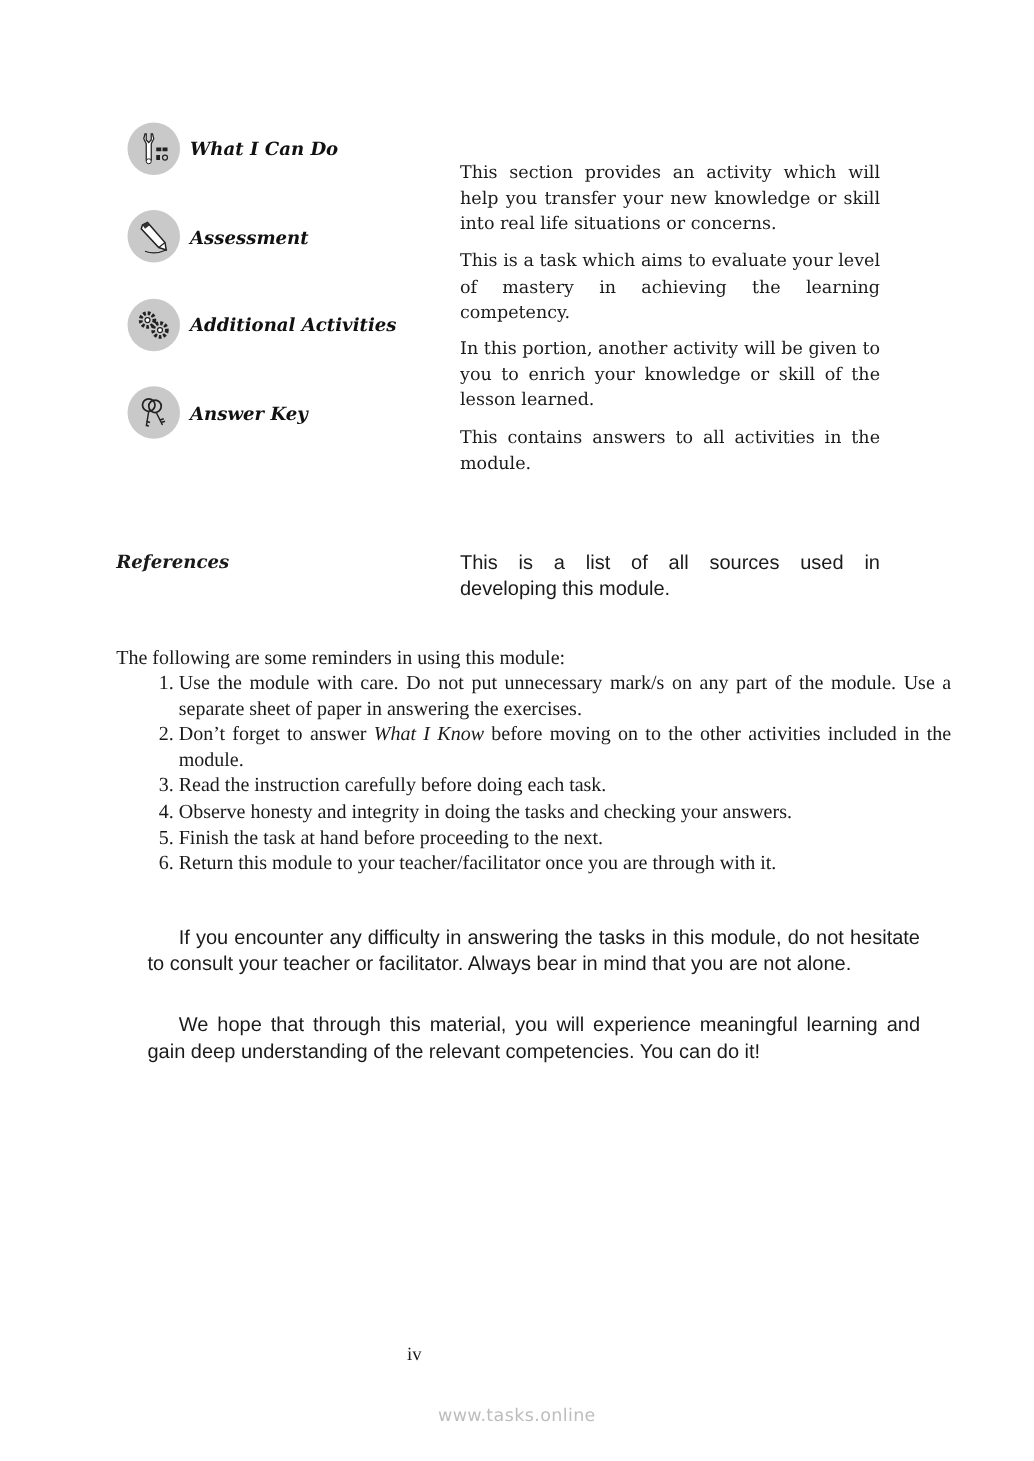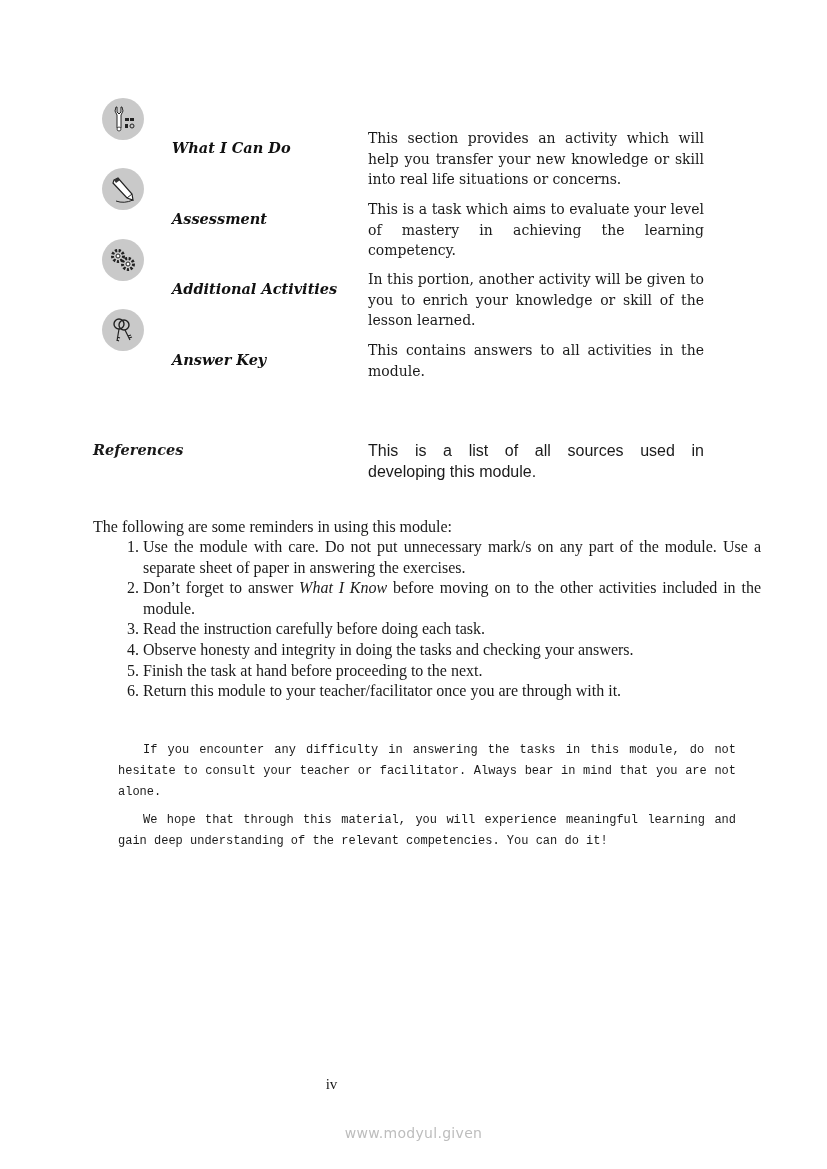--- a/index.html
+++ b/index.html
@@ -9,37 +9,37 @@
       color: #1a1a1a;
     }
     .page { position: absolute; left: 0; top: 0; width: 827px; height: 1169px; }
     .section-row { position: absolute; left: 100px; width: 610px; }
     .icon-circle {
       position: absolute; left: 2px; width: 42px; height: 42px; border-radius: 50%;
       background: #c9c9c9; display: flex; align-items: center; justify-content: center;
     }
     .icon-circle svg { width: 30px; height: 30px; }
     .section-label {
-      position: absolute; left: 72px; font-weight: bold; font-style: italic;
-      font-size: 14.5px; color: #111; margin-top: 28px;
+      position: absolute; left: 52px; font-weight: bold; font-style: italic;
+      font-size: 14.5px; color: #111;
     }
     .section-desc {
       position: absolute; left: 268px; width: 336px; font-size: 14px;
       line-height: 20.5px; text-align: justify; text-align-last: left; color: #1a1a1a; margin-top: 24px;
     }
     .body-text { position: absolute; font-family: "Liberation Serif", "DejaVu Serif", serif; font-size: 16px; line-height: 20.5px; color: #1a1a1a; }
     .ref-label { position: absolute; left: 93px; top: 441px; font-family: "DejaVu Serif", serif; font-weight: bold; font-style: italic; font-size: 14.5px; }
     .ref-desc { position: absolute; left: 368px; top: 440px; width: 336px; font-size: 16px; line-height: 21px; text-align: justify; text-align-last: left; font-family: Liberation Sans, sans-serif; }
     .ref-desc .l1 { display: block; text-align: justify; text-align-last: justify; }
     ol.reminders {
       position: absolute; left: 118px; top: 537px; width: 618px; margin: 0; padding: 0 0 0 25px;
       font-family: "Liberation Serif", serif; font-size: 16px; line-height: 20.6px; text-align: justify;
     }
     ol.reminders li { padding-left: 0; }
-    .para { position: absolute; left: 118px; width: 618px; font-family: Liberation Mono, monospace; font-size: 12px; line-height: 21px; text-align: justify; text-indent: 25px; }
+    .para { position: absolute; left: 118px; width: 618px; font-family: Liberation Sans, sans-serif; font-size: 16px; line-height: 21px; text-align: justify; text-indent: 25px; }
     .page-num { position: absolute; left: 0; width: 663px; top: 1076px; text-align: center; font-family: "Liberation Serif", serif; font-size: 15px; }
     .watermark { position: absolute; left: 0; width: 827px; top: 1125px; text-align: center; font-family: "DejaVu Sans", sans-serif; font-size: 14px; color: #bdbdbd; letter-spacing: 0.3px; }
   </style>
 </head>
 <body>
 
 <div class="page">
 
   <div class="section-row" style="top:98px;">
     <div class="icon-circle" style="top:0;">
@@ -109,14 +109,14 @@
     <li><span>Read the instruction carefully before doing each task.</span></li>
     <li><span>Observe honesty and integrity in doing the tasks and checking your answers.</span></li>
     <li><span>Finish the task at hand before proceeding to the next.</span></li>
     <li><span>Return this module to your teacher/facilitator once you are through with it.</span></li>
   </ol>
 
   <div class="para" style="top:740px;">If you encounter any difficulty in answering the tasks in this module, do not hesitate to consult your teacher or facilitator. Always bear in mind that you are not alone.</div>
   <div class="para" style="top:810px;">We hope that through this material, you will experience meaningful learning and gain deep understanding of the relevant competencies. You can do it!</div>
 
   <div class="page-num">iv</div>
-  <div class="watermark">www.modyul.given</div>
+  <div class="watermark">www.tasks.online</div>
 </div>
 
 </body></html>

